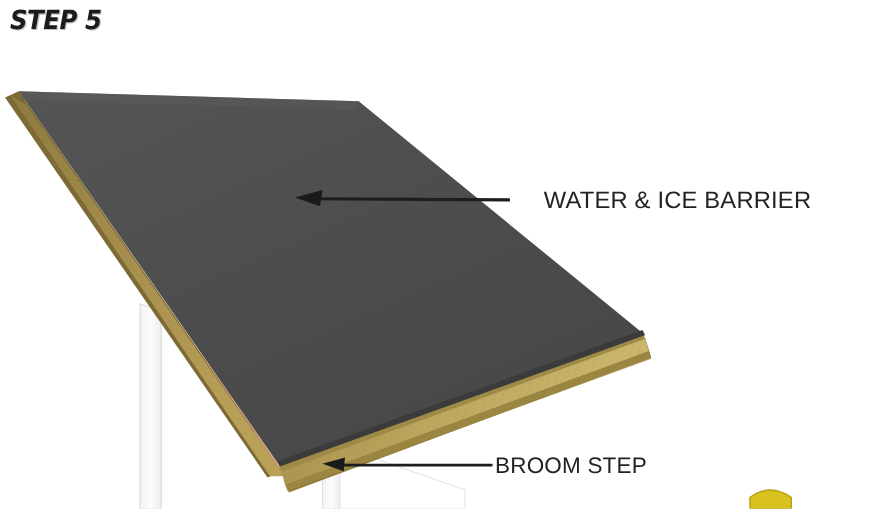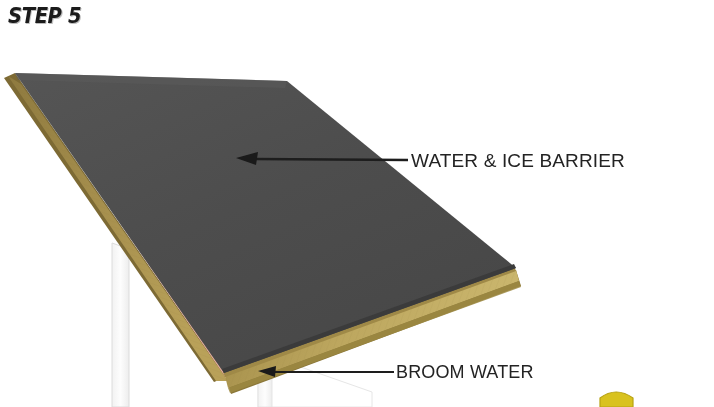--- a/index.html
+++ b/index.html
@@ -53,21 +53,21 @@
   }
 
   
   .callout {
     position: absolute;
     font-family: "Liberation Sans", sans-serif;
     color: #232323;
     white-space: nowrap;
   }
   .callout-barrier {
-    left: 411px;
+    left: 435px;
     top: 150px;
     font-size: 19px;
     letter-spacing: 0.15px;
   }
   .callout-facia {
     left: 396px;
     top: 362px;
     font-size: 18px;
     letter-spacing: 0.15px;
   }
@@ -181,15 +181,15 @@
     </g>
 
     <g>
       <path d="M 600 398 Q 616 386 633 398 L 633 407 L 600 407 Z" fill="#d9c21e" stroke="#b8a212" stroke-width="1.2"></path>
     </g>
 
   </svg>
 
   <div class="callout callout-barrier">WATER &amp; ICE BARRIER</div>
 
-  <div class="callout callout-facia">BROOM WATER</div>
+  <div class="callout callout-facia">BROOM STEP</div>
 
 </div>
 
 </body></html>

